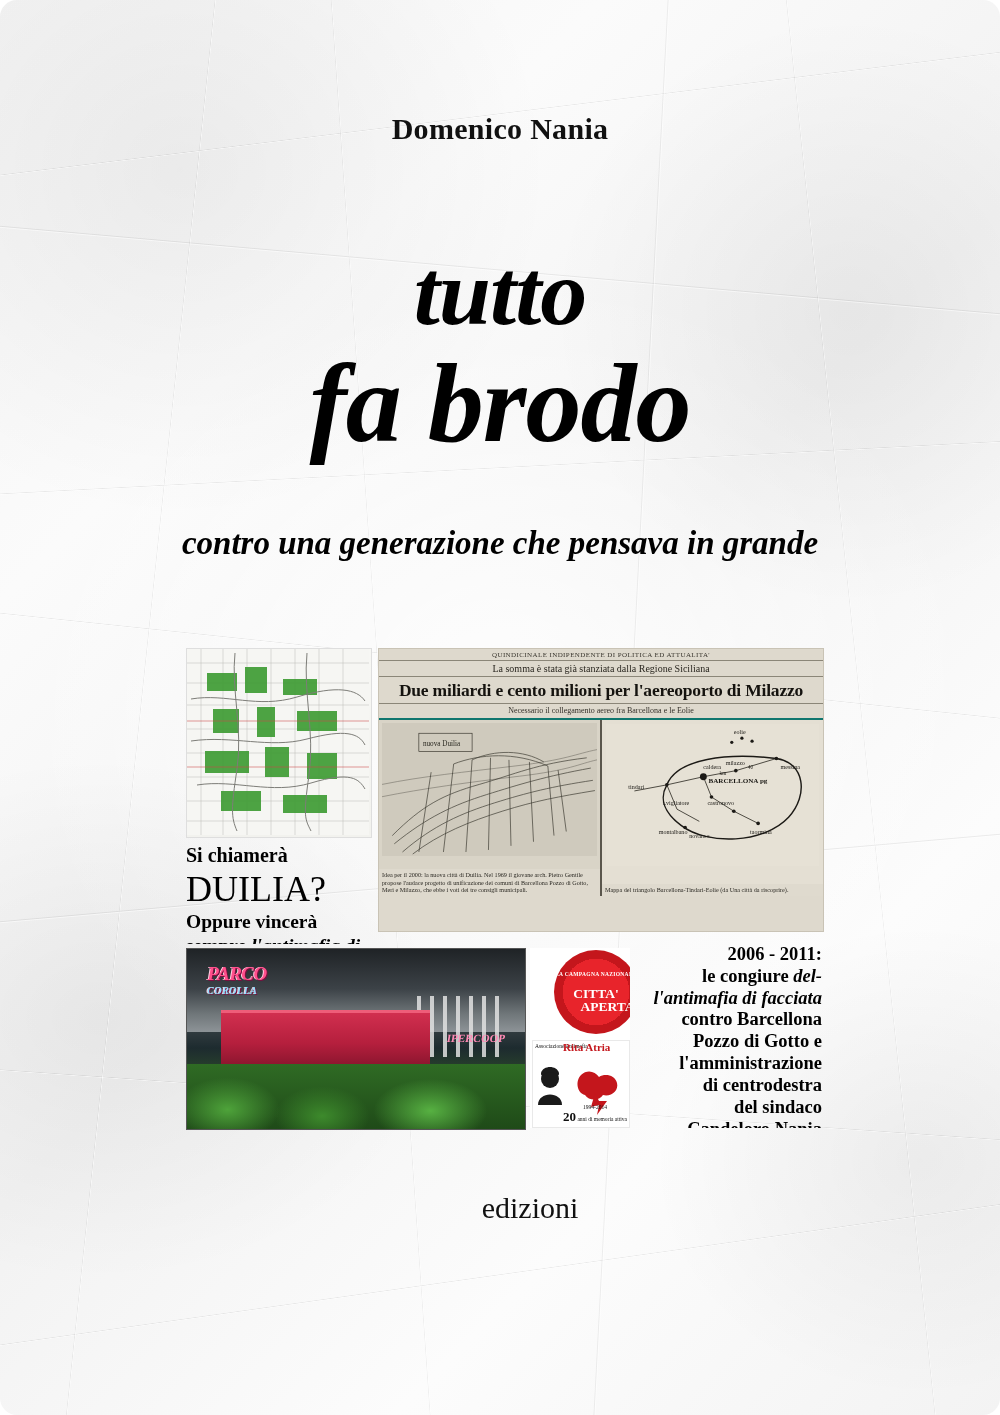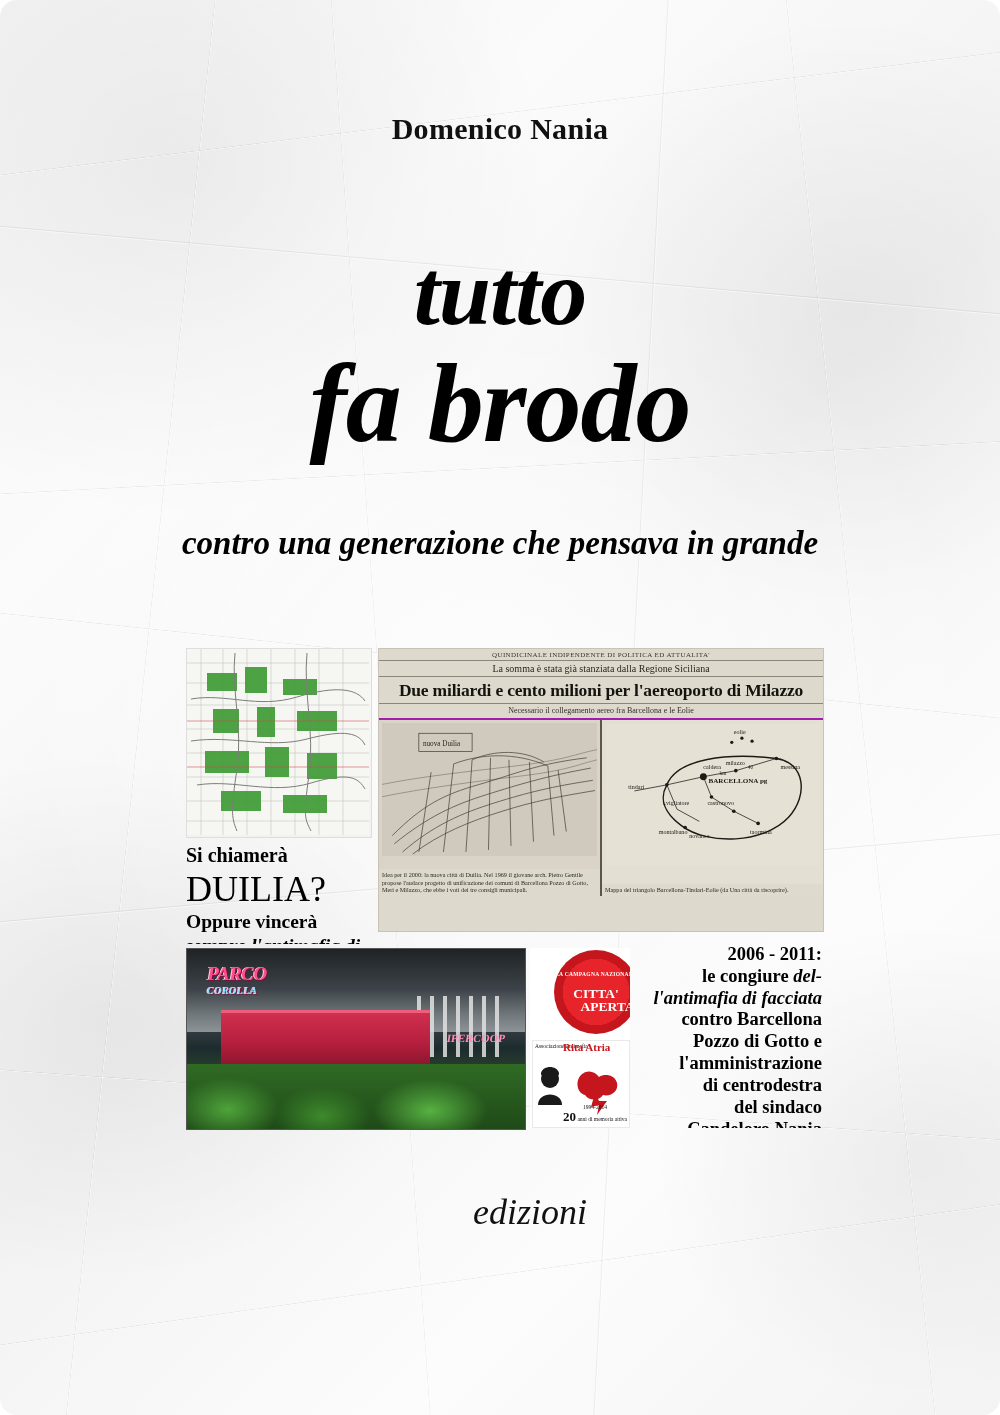--- a/index.html
+++ b/index.html
@@ -159,21 +159,21 @@
     color: #15130f;
     padding: 3px 2px 2px;
     letter-spacing: -0.2px;
     border-bottom: 1px solid #8b8678;
   }
   .news-sub {
     font-size: 8px;
     text-align: center;
     color: #33302a;
     padding: 2px 0 3px;
-    border-bottom: 2px solid #a21caf;
+    border-bottom: 2px solid #0f766e;
   }
   .news-body { display: flex; height: 176px; }
   .news-col-left {
     width: 50%;
     border-right: 2px solid #5a564c;
     position: relative;
     background: #d9d4c7;
   }
   .news-col-right {
     width: 50%;
@@ -289,22 +289,21 @@
     text-align: center;
   }
   .pub-name {
     font-size: 52px;
     font-family: "Liberation Serif", serif;
     font-style: italic;
     color: #111;
     letter-spacing: 1px;
   }
   .pub-sub {
-    font-size: 36px;
-    font-style: italic;
+    font-size: 30px;
     color: #111;
     margin-top: -14px;
     margin-left: 60px;
   }
 </style>
 </head>
 <body>
 
 <div class="cover">
   <div class="crease c1"></div>

